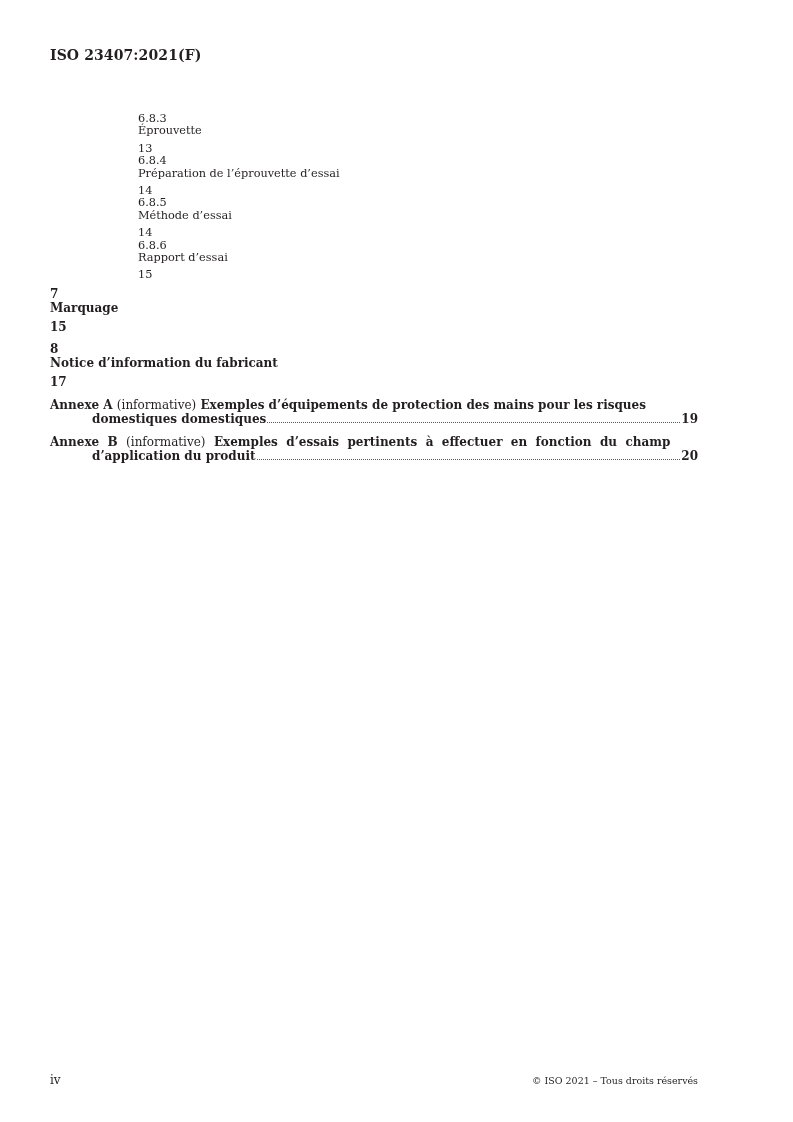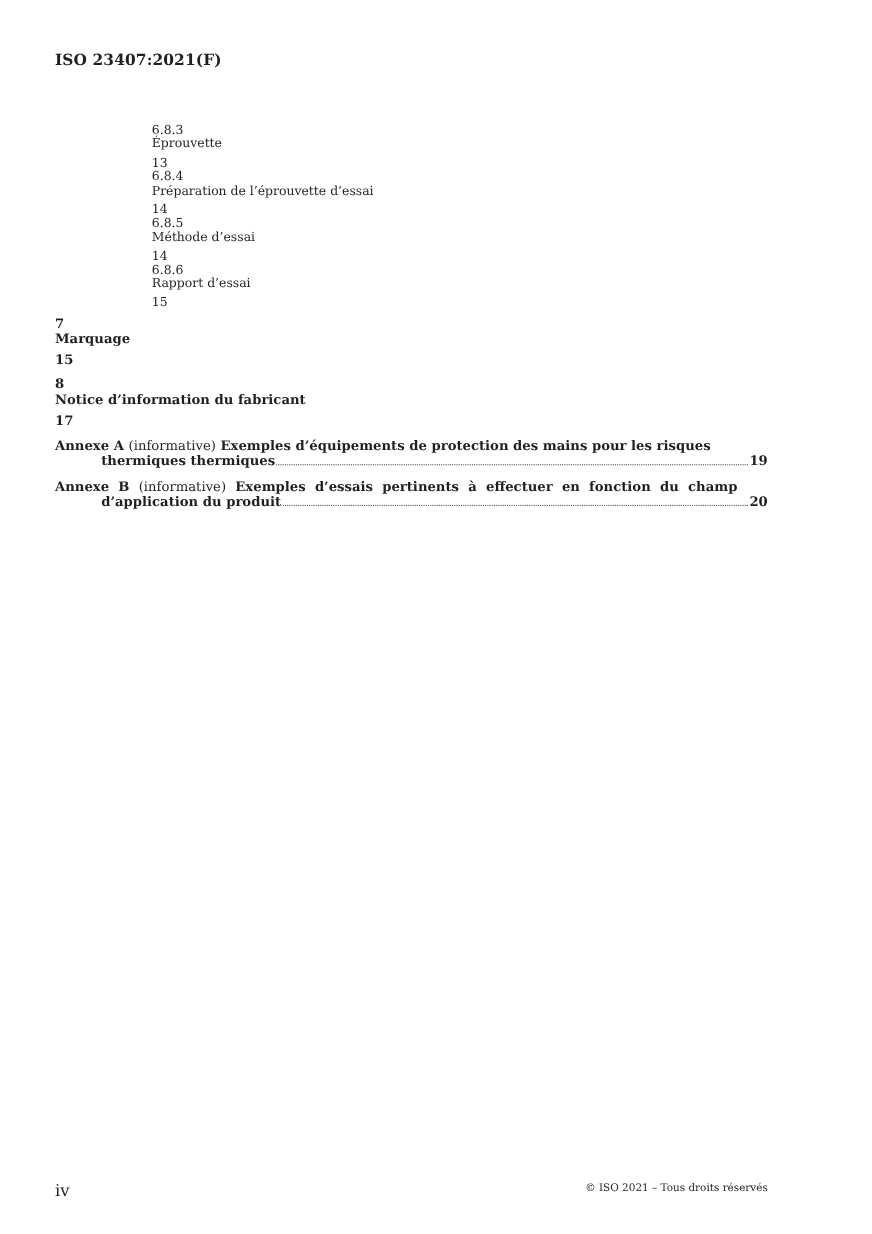--- a/index.html
+++ b/index.html
@@ -31,21 +31,21 @@
   .top .page { font-weight: bold; }
   .top { margin-top: 5px; font-size: 12px; line-height: 14px; }
   .annex { margin-top: 6px; font-size: 12px; line-height: 14px; }
   .annex .line1 { font-weight: bold; white-space: nowrap; }
   .annex .line1 .inf { font-weight: normal; }
   .annex.b .line1 { word-spacing: 4.2px; }
   .annex .line2 { display: flex; align-items: baseline; padding-left: 42px; }
   .annex .line2 .title { font-weight: bold; }
   .annex .line2 .page { font-weight: bold; }
   .footer-left {
-    position: absolute; left: 50px; top: 1073px; font-size: 15px;
+    position: absolute; left: 50px; top: 1073px; font-size: 12px;
   }
   .footer-right {
     position: absolute; right: 95px; top: 1075px; font-size: 9.5px;
   }
 </style>
 </head>
 <body>
 
 <div class="header">ISO 23407:2021(F)</div>
 
@@ -89,21 +89,21 @@
     <span class="page">17</span>
   </div>
 
   <div class="annex a" style="margin-top:9px">
     <div class="line1">
       <span>Annexe A</span>
       <span class="inf">(informative)</span>
       <span>Exemples d’équipements de protection des mains pour les risques</span>
     </div>
     <div class="line2">
-      <span class="title">thermiques thermiques</span>
+      <span class="title">domestiques domestiques</span>
       <span class="leader"></span>
       <span class="page">19</span>
     </div>
   </div>
 
   <div class="annex b" style="margin-top:9px">
     <div class="line1">
       <span>Annexe B</span>
       <span class="inf">(informative)</span>
       <span>Exemples d’essais pertinents à effectuer en fonction du champ</span>

